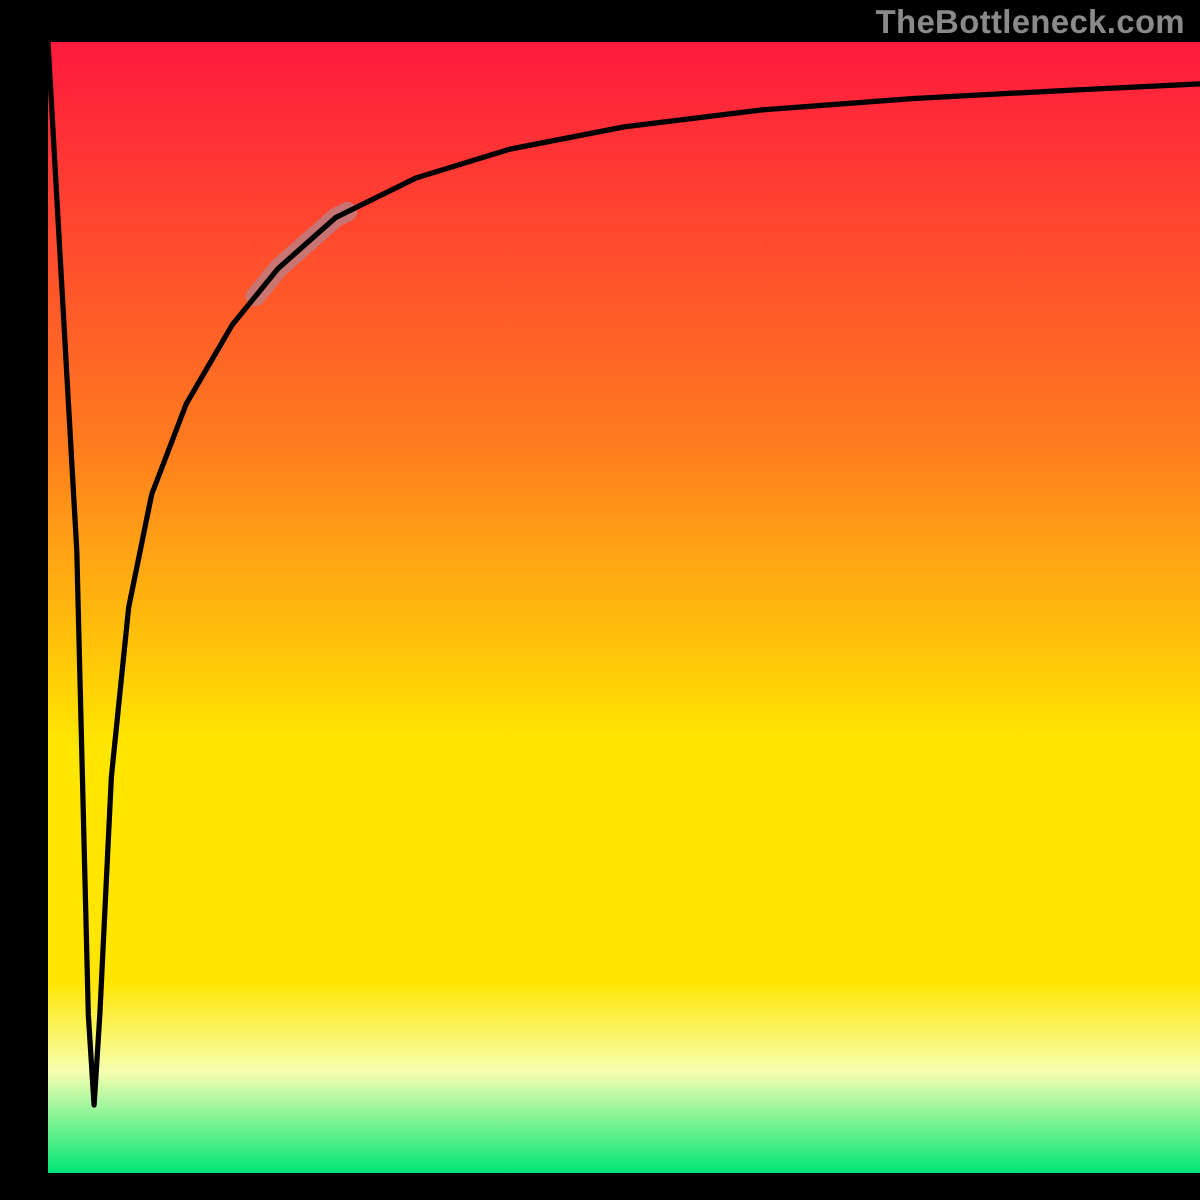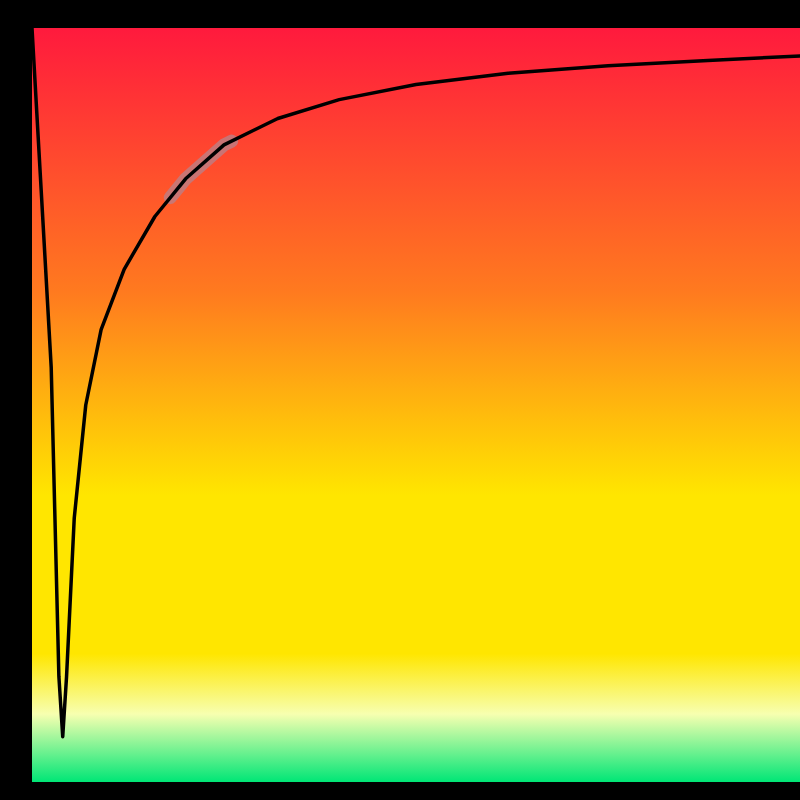--- a/index.html
+++ b/index.html
@@ -50,14 +50,15 @@
         </linearGradient>
   </defs>
 
   <rect id="plot-rect" fill="url(#bg-grad)" x="32" y="28" width="768" height="754"></rect>
 
   <path id="highlight-path" fill="none" stroke-linecap="round" d="M170.24 197.65 L185.60 178.80 L224.00 144.87 L231.68 141.10" stroke="#bd7e84" stroke-width="13" opacity="0.82"></path>
 
   <path id="curve-path" fill="none" stroke-linejoin="round" stroke-linecap="round" d="M32.00 28.00 L51.20 367.30 L58.88 676.44 L62.72 736.76 L66.56 676.44 L74.24 518.10 L85.76 405.00 L101.12 329.60 L124.16 269.28 L154.88 216.50 L185.60 178.80 L224.00 144.87 L277.76 118.48 L339.20 99.63 L416.00 84.55 L508.16 73.24 L608.00 65.70 L707.84 60.42 L800.00 55.90" stroke="#000000" stroke-width="3.5"></path>
 </svg>
 
+<div class="watermark">TheBottleneck.com</div>
 
 </div>
 
 </body></html>

